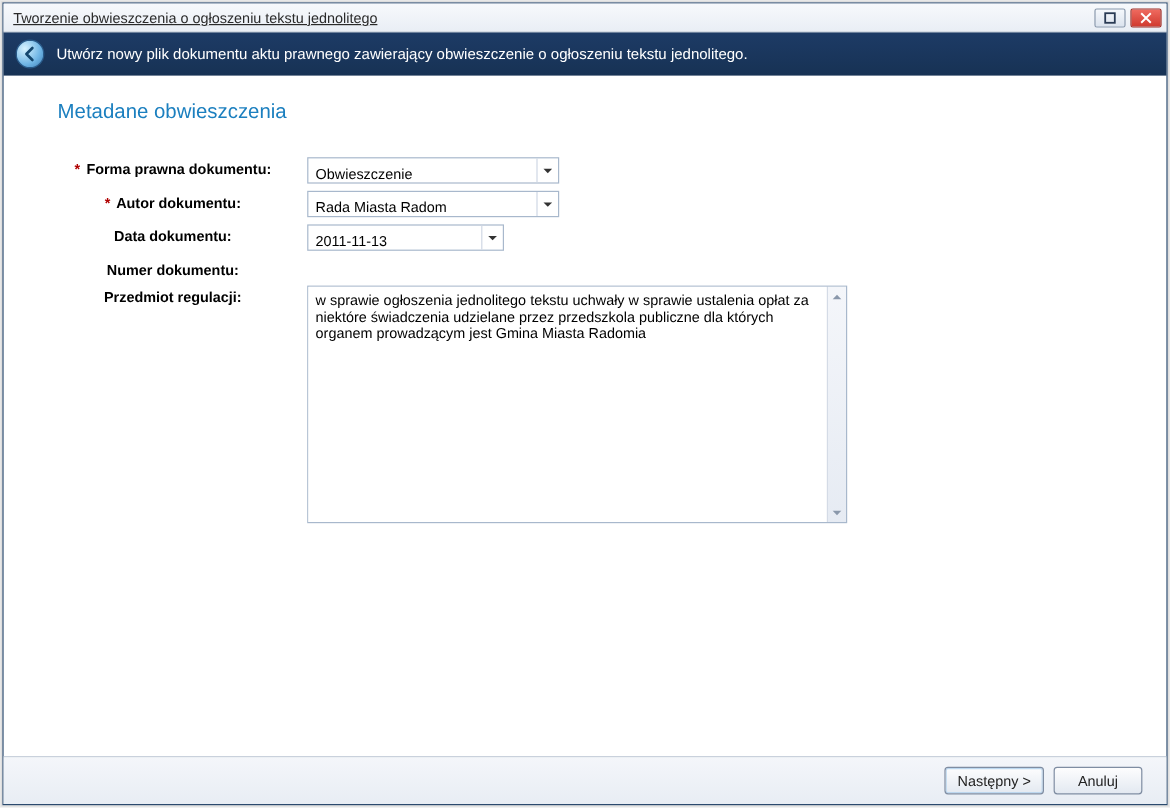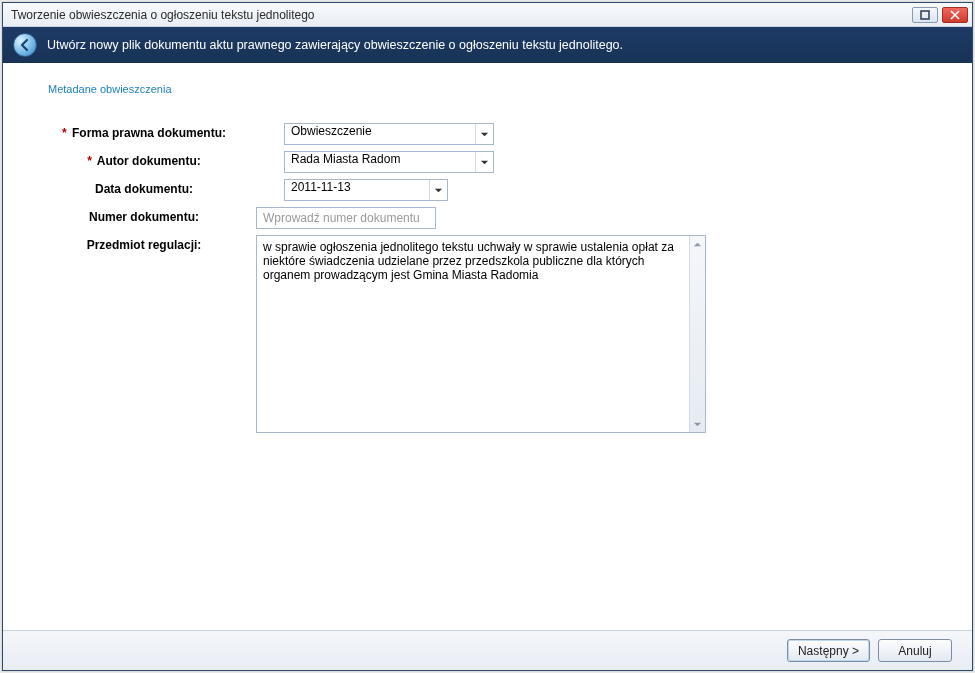--- a/index.html
+++ b/index.html
@@ -26,21 +26,21 @@
   .titlebar {
     height: 24px;
     background: linear-gradient(#f7f9fc, #e9eef5);
     border-bottom: 1px solid #c9d1dc;
     display: flex;
     align-items: center;
     padding: 0 4px 0 8px;
     color: #2a2a2a;
     font-size: 12px;
   }
-  .titlebar .title { flex: 1; }
+  .titlebar .title { flex: 1; text-decoration: underline; }
   .win-controls { display: flex; gap: 4px; }
   .win-btn {
     width: 26px; height: 16px;
     border: 1px solid #8a99ad;
     background: linear-gradient(#f5f8fc, #dbe3ee);
     border-radius: 2px;
     display: flex; align-items: center; justify-content: center;
     color: #2a3b55;
   }
   .win-btn.close {
@@ -70,45 +70,44 @@
   .banner-text { font-size: 12.5px; }
 
   .content {
     flex: 1;
     padding: 18px 35px 10px 35px;
     overflow: auto;
     position: relative;
   }
   .section-title {
     color: #1b7fbf;
-    font-size: 11px;
+    font-size: 17px;
     margin: 2px 0 28px 10px;
   }
 
   .form { display: flex; flex-direction: column; gap: 6px; }
   .row { display: flex; align-items: flex-start; gap: 6px; }
   .lbl {
     width: 212px;
     text-align: center;
     font-weight: bold;
     font-size: 12px;
     padding-top: 3px;
     white-space: nowrap;
   }
   .req { color: #b00000; font-weight: bold; padding-right: 2px;}
   .field { display: flex; align-items: center; }
 
   .combo {
     width: 210px; height: 22px;
     border: 1px solid #a8b8cc;
     background: #fff;
-    display: flex; align-items: flex-start;
+    display: flex; align-items: flex-end;
     position: relative;
     font-size: 12px;
-    margin-left: 28px;
   }
   .combo.date { width: 164px; }
   .combo .val { flex:1; padding: 0 6px; color:#000; }
   .combo .chev {
     width: 18px; height: 100%;
     display:flex; align-items:center; justify-content:center;
     border-left: 1px solid #d0d8e4;
   }
   .combo .chev svg { width: 9px; height: 9px; fill:#333; }
   .text-input {
@@ -253,23 +252,20 @@
                   <path d="M1 3 L5 7 L9 3 Z"></path>
                 </svg>
               </span>
           </div>
         </div>
       </div>
 
       <div class="row">
         <div class="lbl">
           <span>Numer dokumentu:</span>
-        </div>
-        <div class="field">
-          <input class="text-input" type="text" placeholder="Wprowadź numer dokumentu" value="" style="">
         </div>
       </div>
 
       <div class="row">
         <div class="lbl">
           <span>Przedmiot regulacji:</span>
         </div>
         <div class="field">
           <div class="textarea-wrap">
             <textarea class="textarea" style="">w sprawie ogłoszenia jednolitego tekstu uchwały w sprawie ustalenia opłat za niektóre świadczenia udzielane przez przedszkola publiczne dla których organem prowadzącym jest Gmina Miasta Radomia</textarea>

